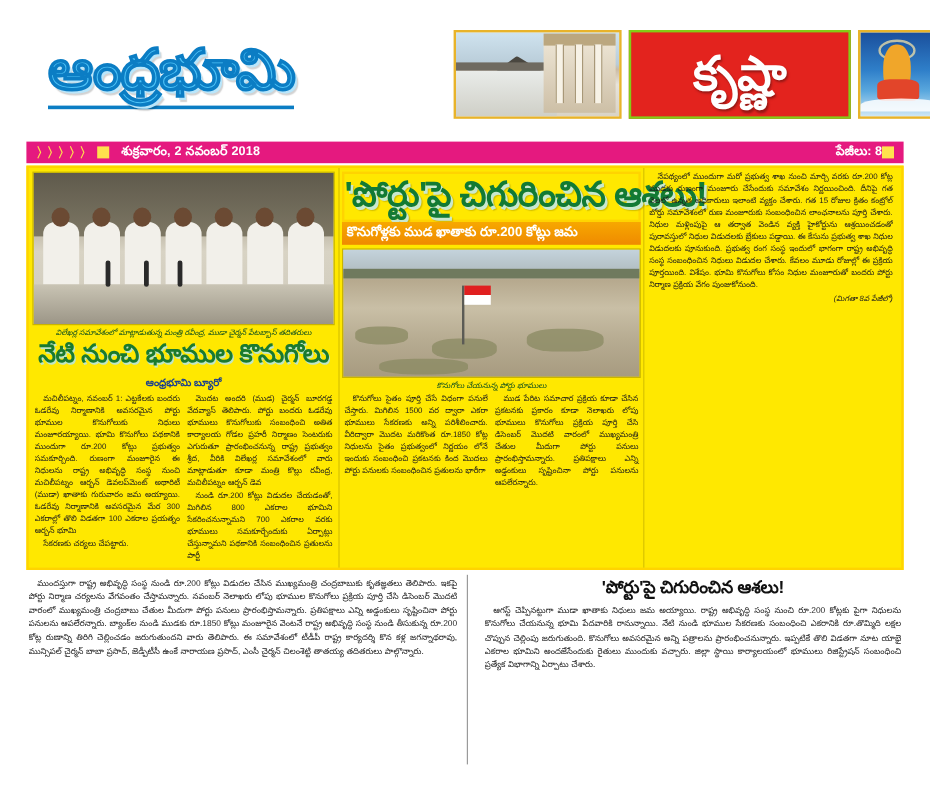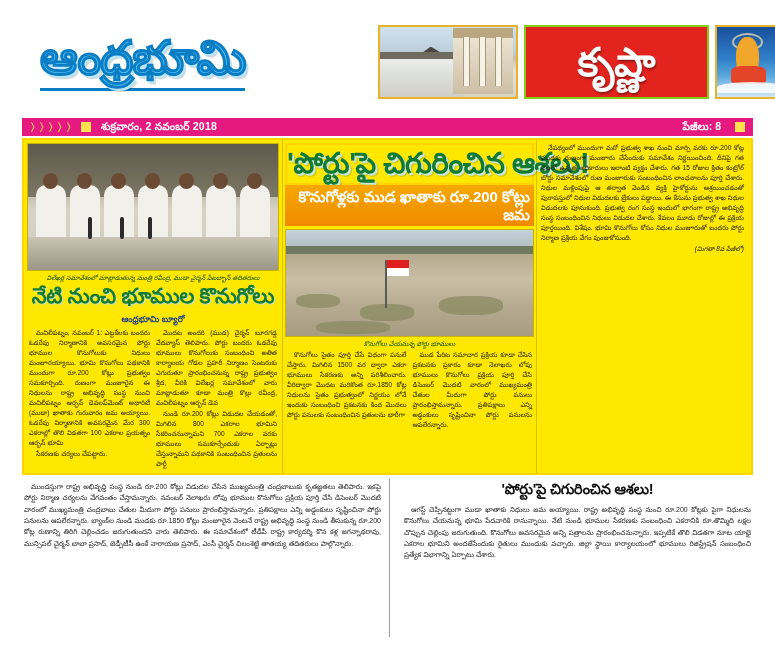--- a/index.html
+++ b/index.html
@@ -173,21 +173,21 @@
     font-size: 10.5px;
     font-weight: bold;
     letter-spacing: .2px;
   }
   .datebar .pages {
     margin-left: auto;
     font-size: 10.5px;
     font-weight: bold;
     display: flex;
     align-items: center;
-    gap: 14px;
+    gap: 0;
   }
 
   
   .panel {
     position: absolute;
     left: 22px; top: 138px;
     width: 731px; height: 337px;
     background: #ffe800;
     border: 2px solid #ffd400;
     display: flex;
@@ -305,23 +305,23 @@
     font-weight: bold;
     color: #127a34;
     letter-spacing: -.5px;
     text-shadow: 2px 2px 0 #c8e8cf, 3px 3px 1px rgba(0,0,0,.18);
     white-space: nowrap;
     line-height: 1.12;
   }
   .orange-bar {
     background: linear-gradient(to bottom,#f7a800,#ef8a00);
     color: #ffffff;
-    font-size: 15px;
-    font-weight: bold;
-    text-align: right;
+    font-size: 11px;
+    font-weight: bold;
+    text-align: left;
     padding: 3px 4px;
     line-height: 1.15;
   }
   .mid-photo {
     width: 100%;
     height: 108px;
     border: 1px solid #c9b400;
     margin-top: 3px;
     background: linear-gradient(to bottom,#b9c6cd 0%, #aeb7ba 16%, #b6a98e 24%, #c9bfa6 46%, #b7ac92 70%, #a79b80 100%);
     position: relative;

